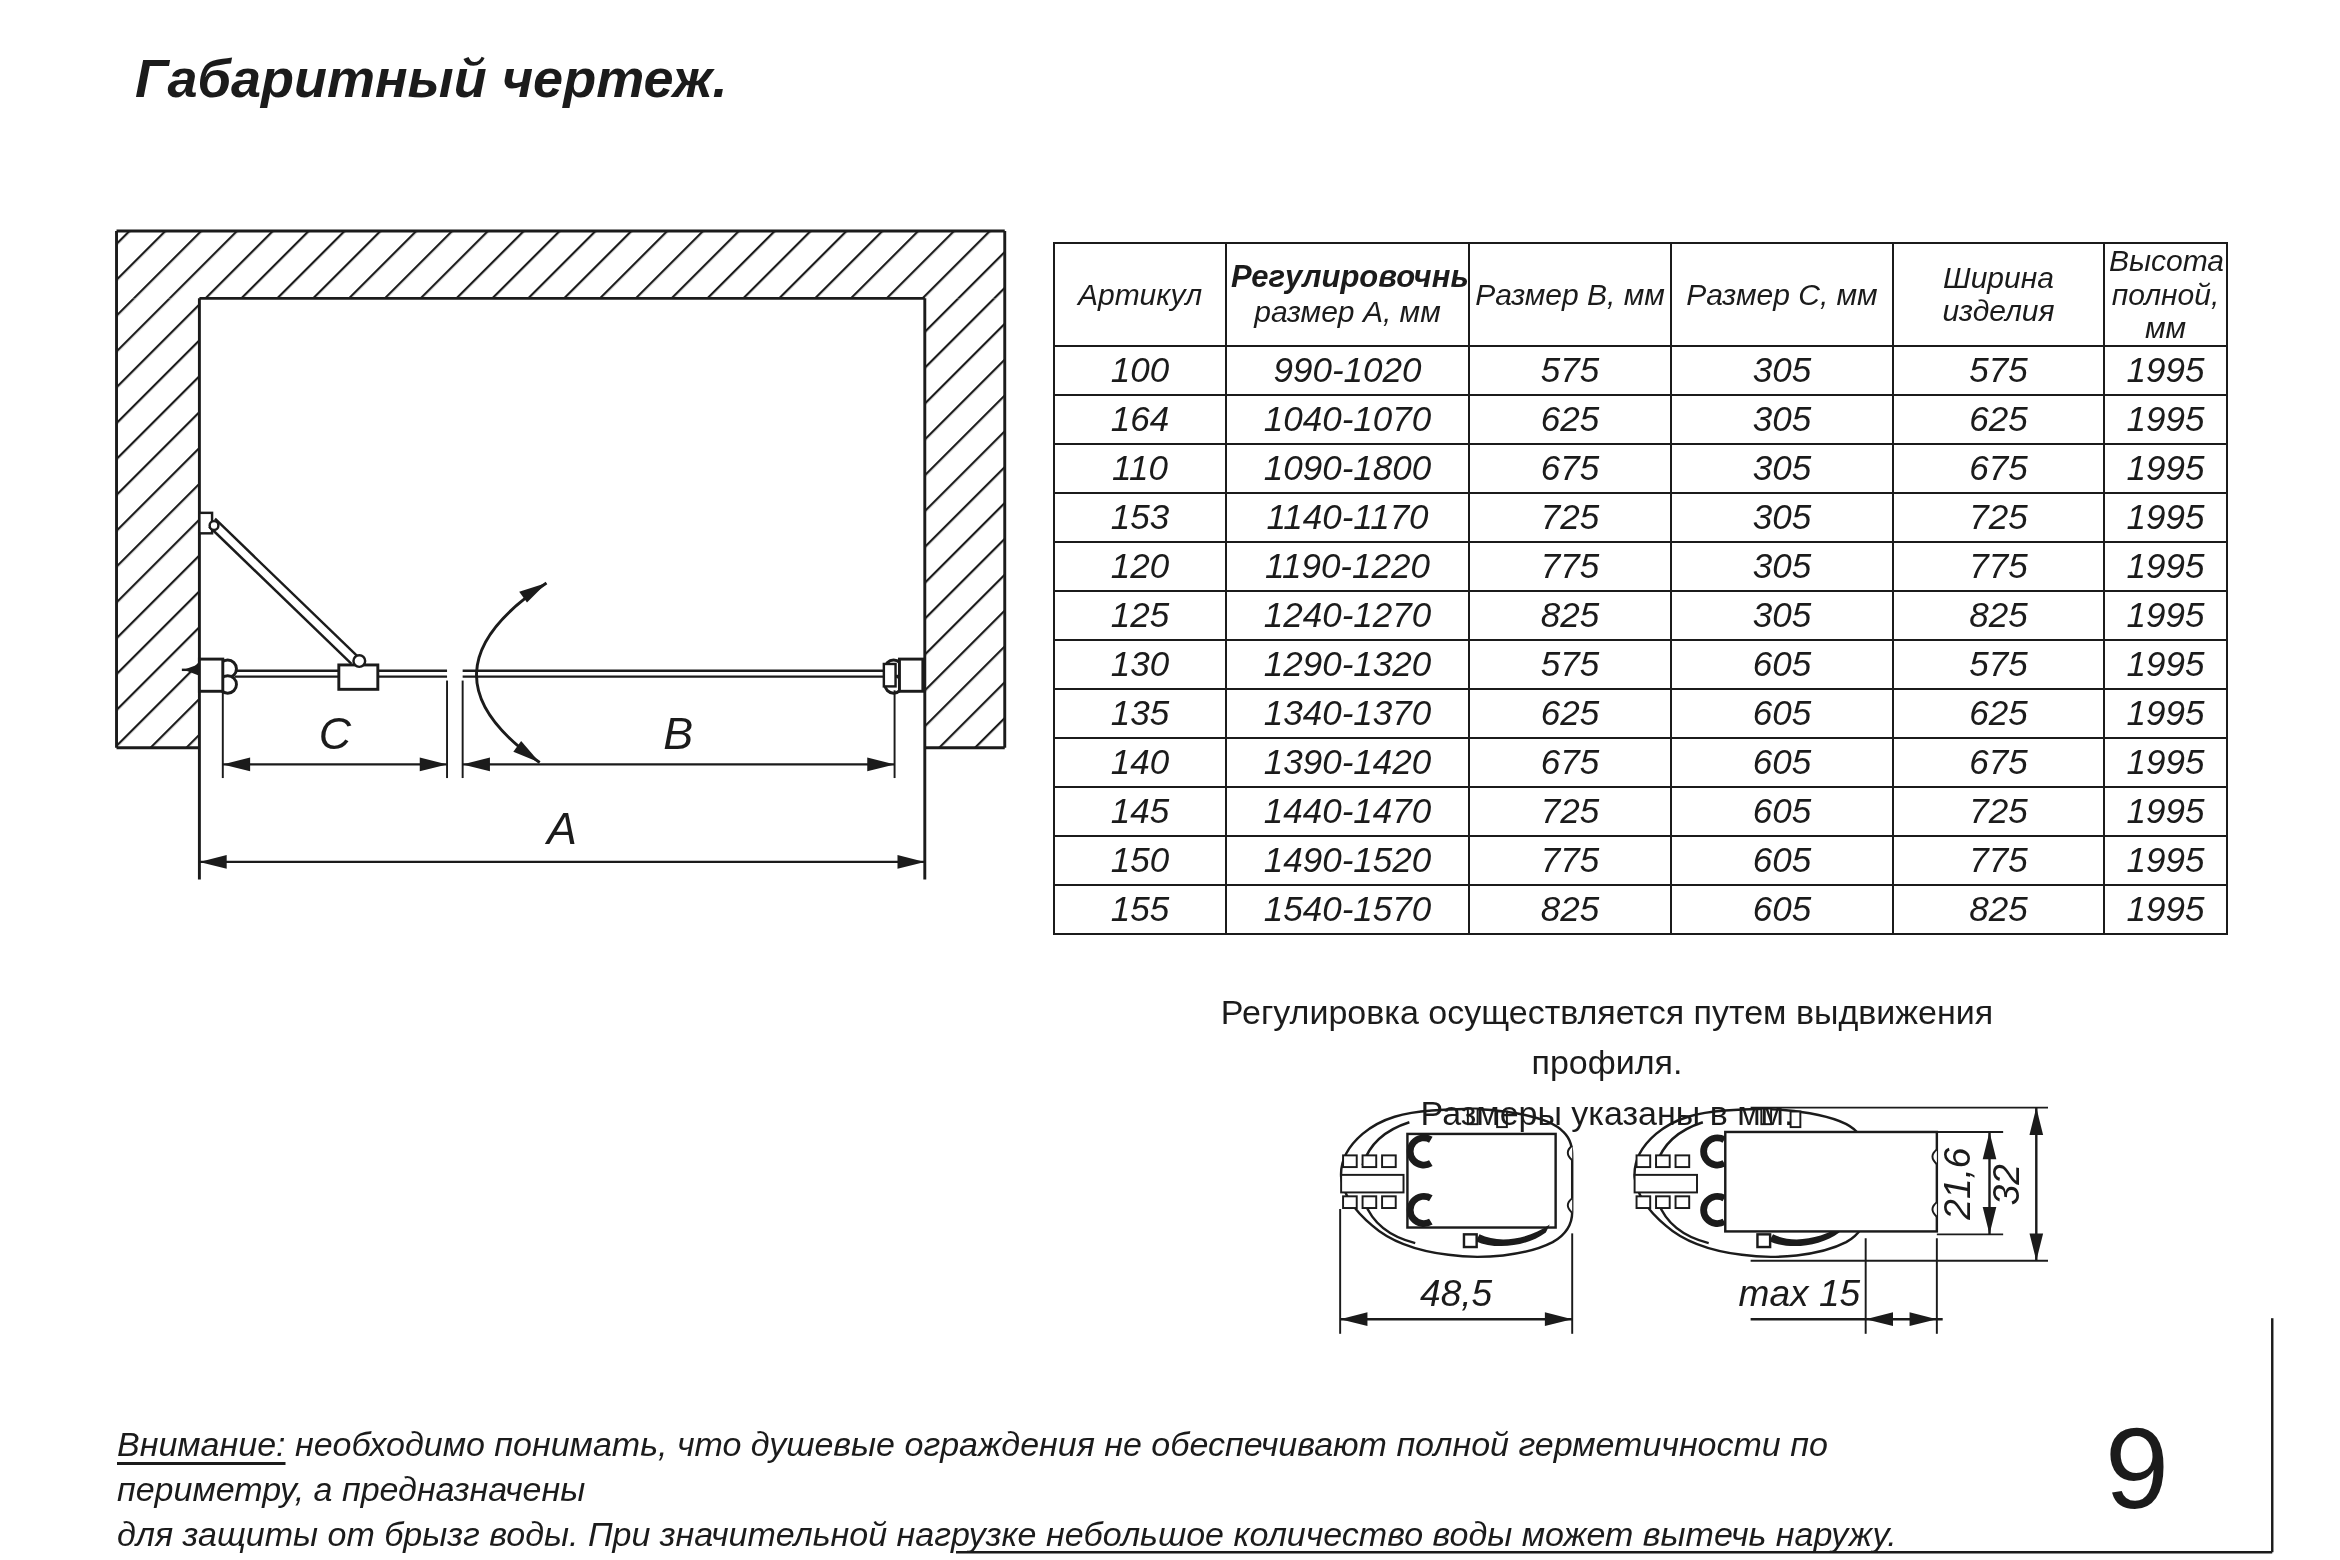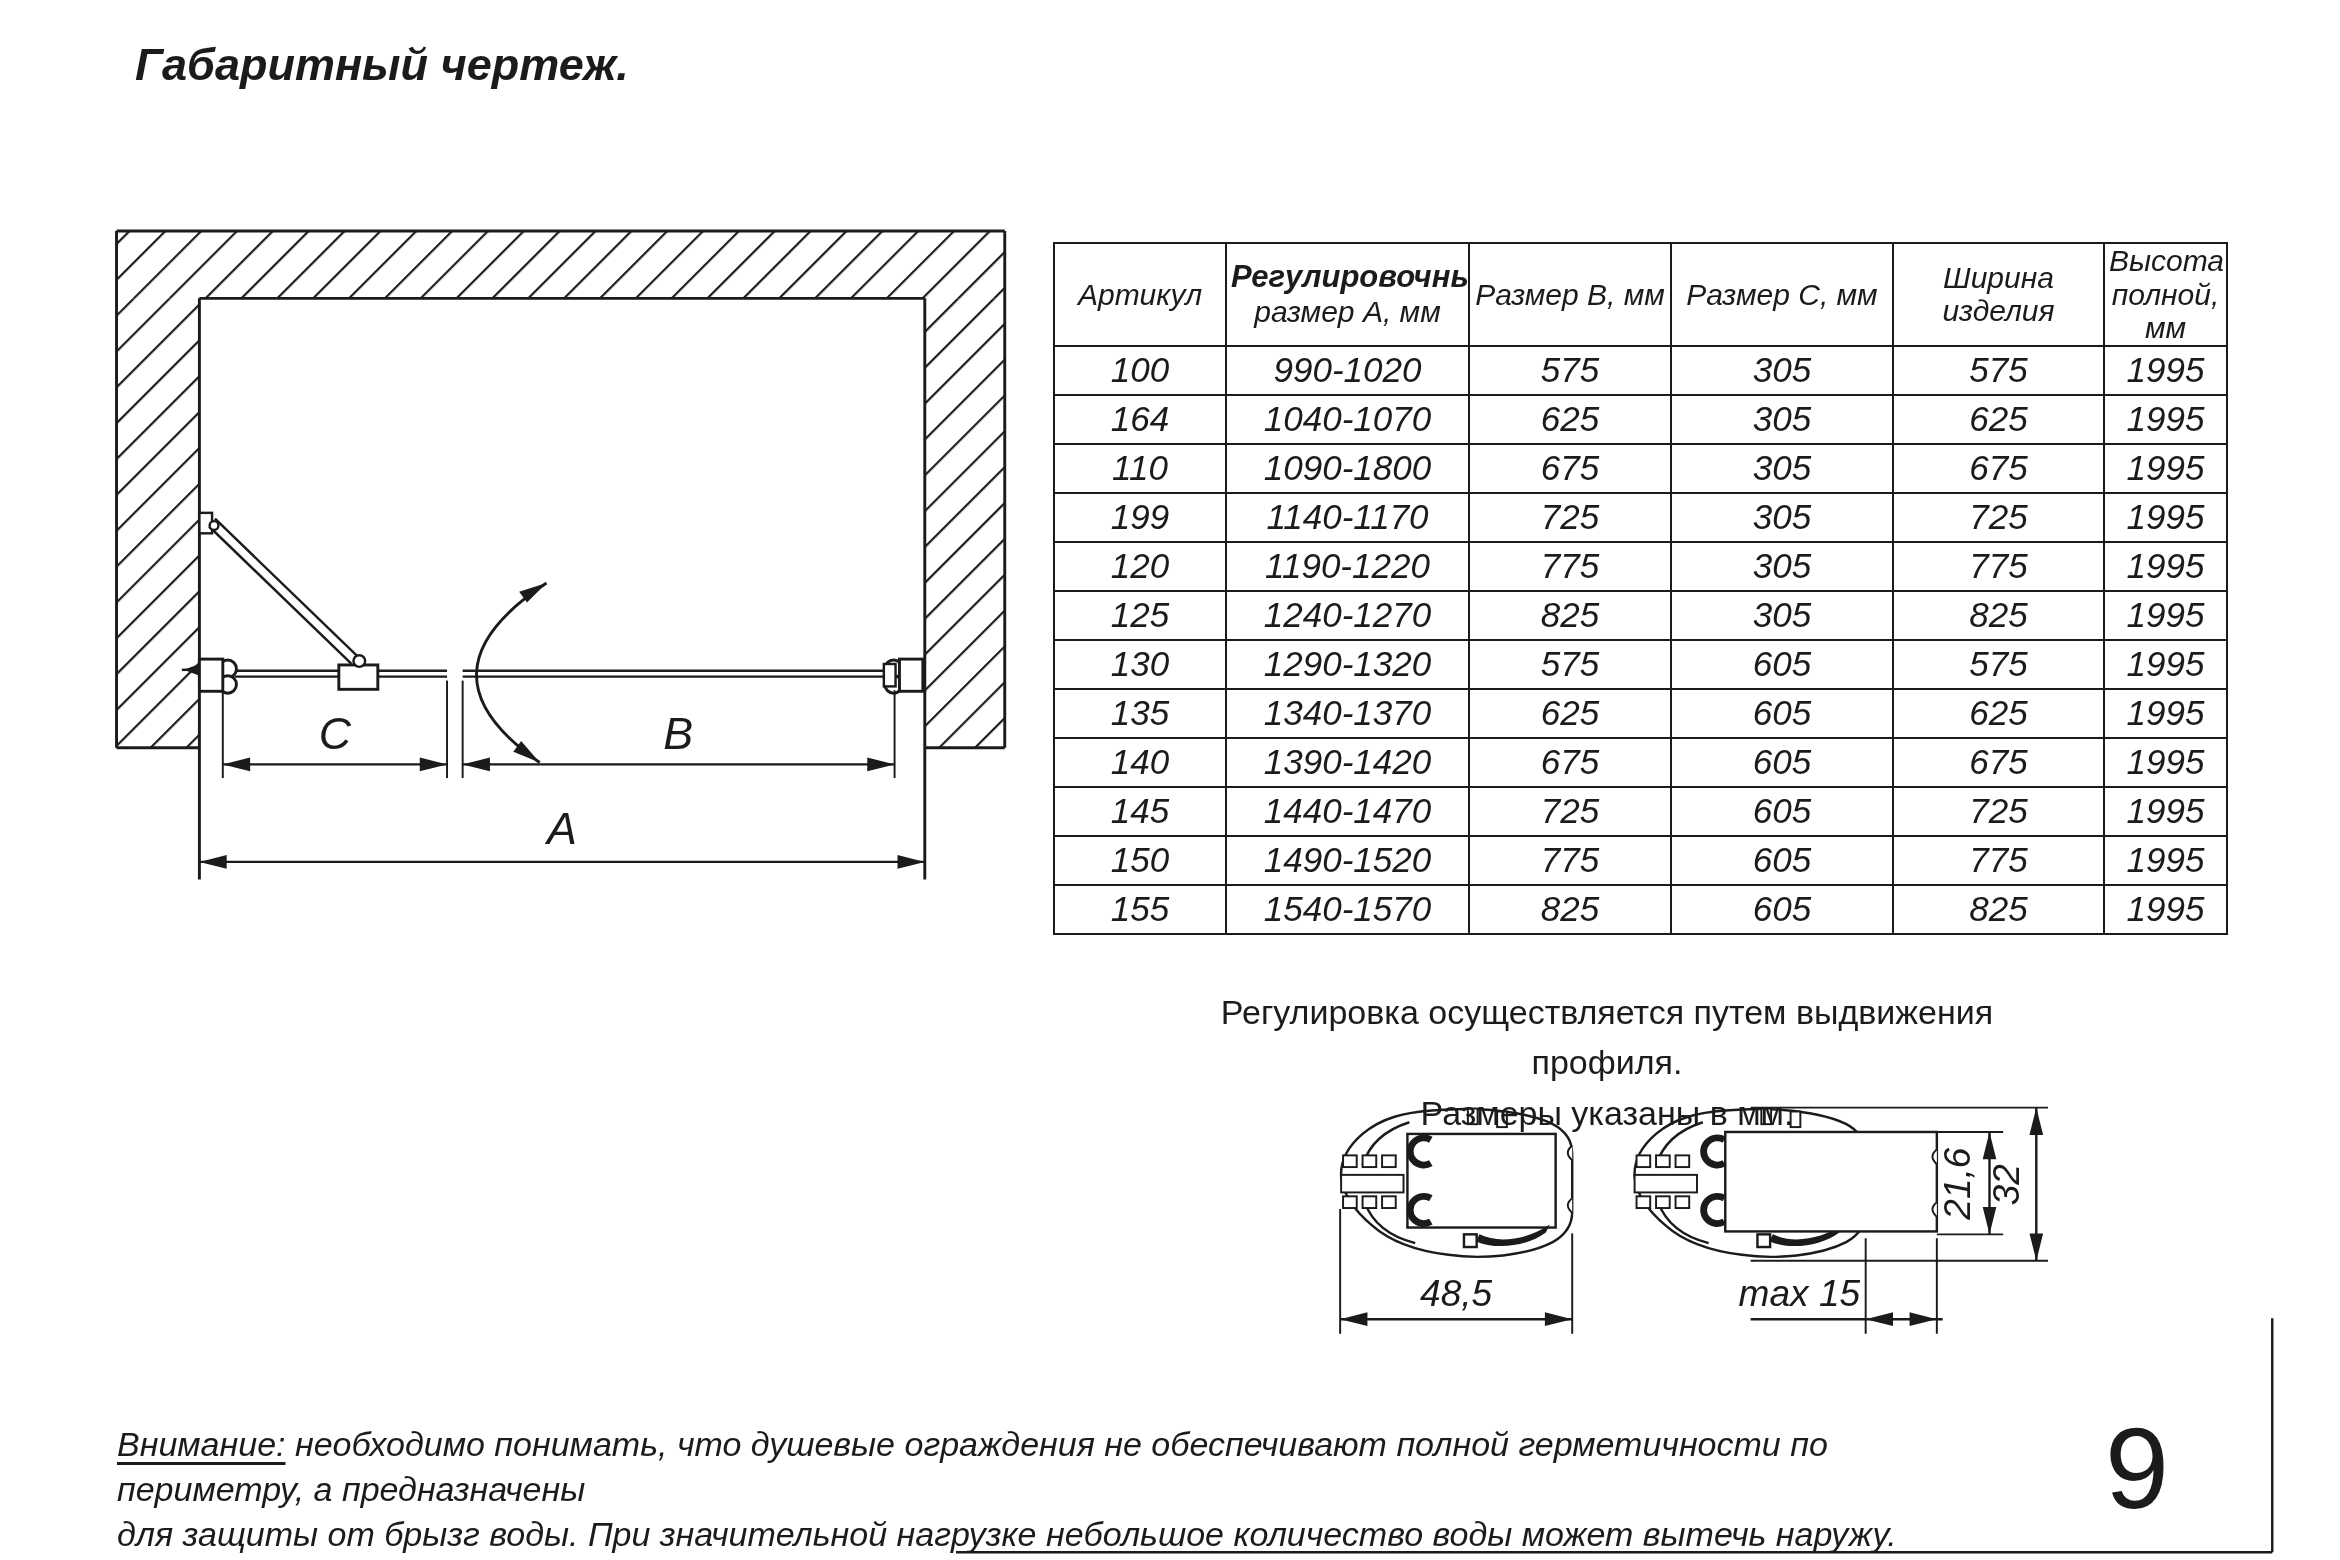--- a/index.html
+++ b/index.html
@@ -3,21 +3,21 @@
 <meta charset="utf-8">
 <style>
   html,body{margin:0;padding:0;}
   body{
     width:2341px;height:1560px;position:relative;background:#ffffff;
     font-family:"Liberation Sans",sans-serif;color:#1b1b1b;overflow:hidden;
   }
   
   .title-row{position:absolute;left:135px;top:39px;display:flex;align-items:baseline;gap:13.7px;}
   .title-model{font-size:65px;font-style:italic;font-weight:600;letter-spacing:-1px;}
-  .title-sub{font-size:45px;font-style:italic;font-weight:600;}
+  .title-sub{font-size:54px;font-style:italic;font-weight:600;margin-top:8px;}
   
   table.spec{
     position:absolute;left:1053px;top:242px;width:1172px;
     border-collapse:collapse;table-layout:fixed;
     border:2.9px solid #1b1b1b;
   }
   table.spec th,table.spec td{
     border:2.4px solid #1b1b1b;text-align:center;vertical-align:middle;
     font-style:italic;padding:0 3.9px;overflow:hidden;
   }
@@ -285,21 +285,21 @@
       </tr>
       <tr>
         <td>110</td>
         <td>1090-1800</td>
         <td>675</td>
         <td>305</td>
         <td>675</td>
         <td>1995</td>
       </tr>
       <tr>
-        <td>199</td>
+        <td>153</td>
         <td>1140-1170</td>
         <td>725</td>
         <td>305</td>
         <td>725</td>
         <td>1995</td>
       </tr>
       <tr>
         <td>120</td>
         <td>1190-1220</td>
         <td>775</td>

